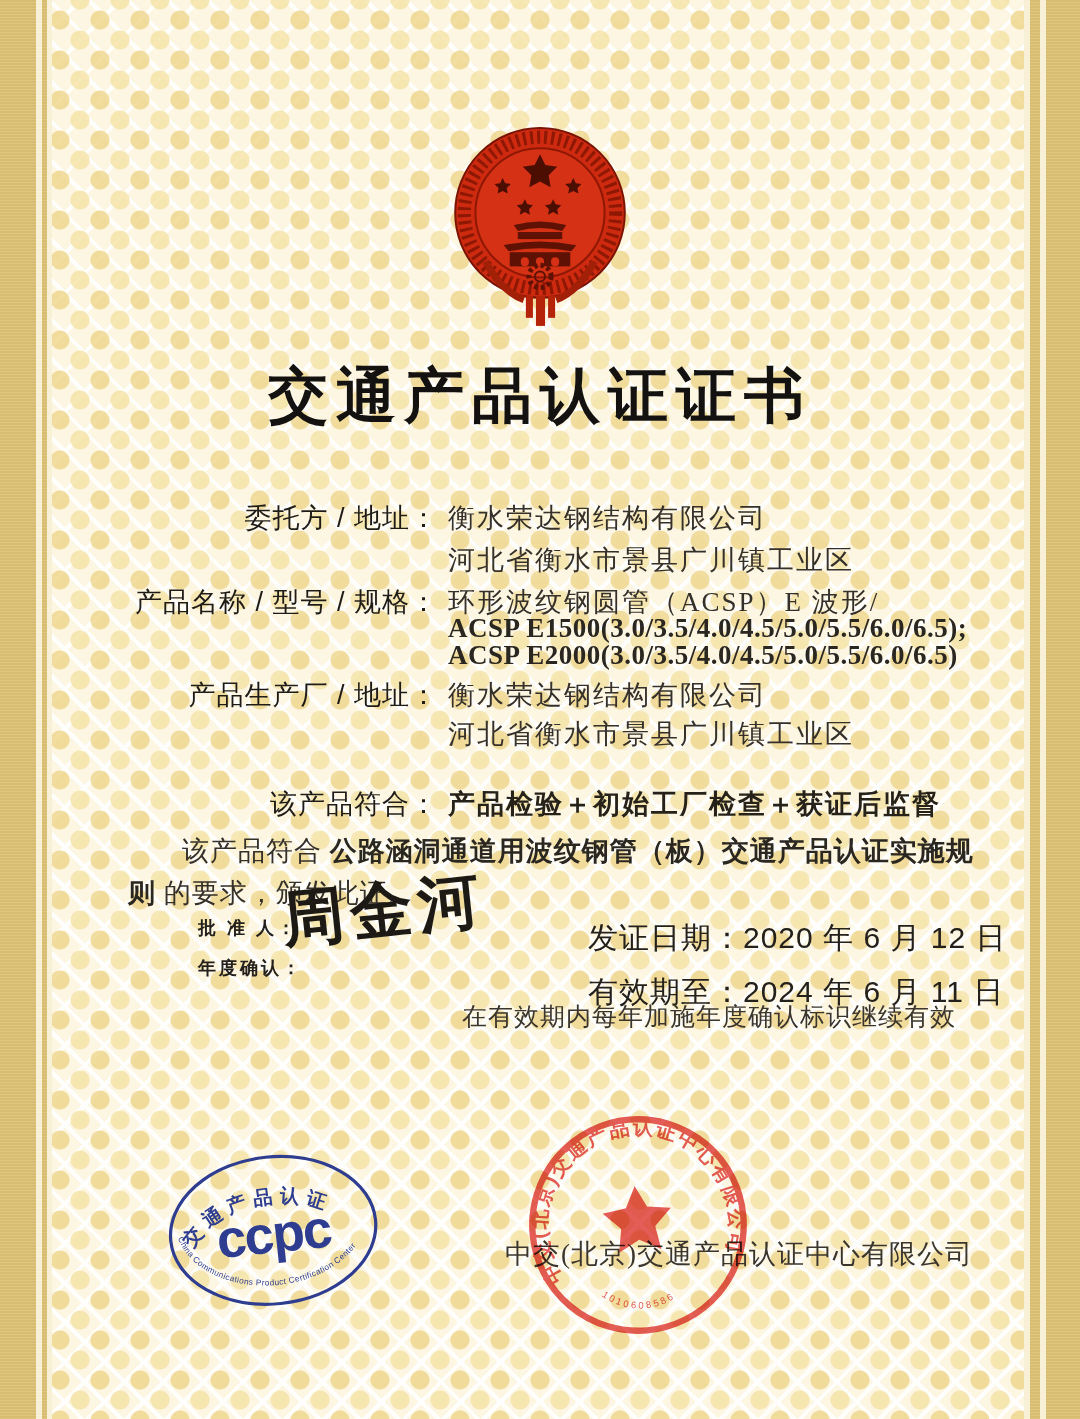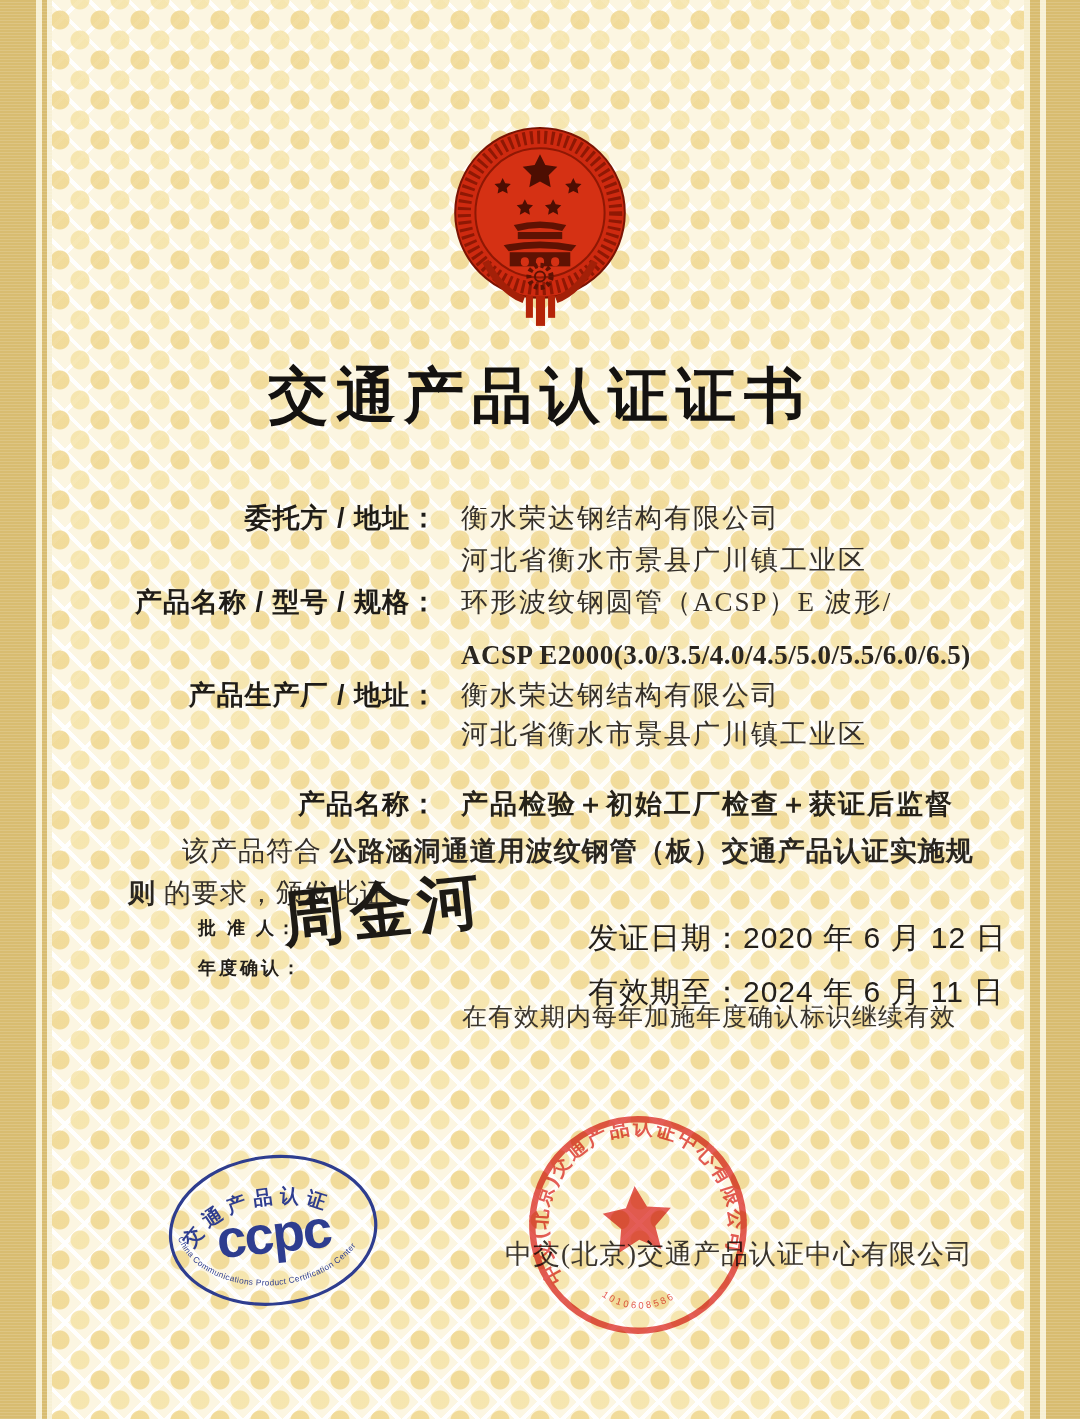--- a/index.html
+++ b/index.html
@@ -25,22 +25,22 @@
       linear-gradient(90deg,#d8bc70 0 36px,#f7f0d4 36px 42px,#d8bc70 42px 47px,#f7f0d4 47px 52px);}
   #band-right { right:0; width:56px;
     background:
       repeating-linear-gradient(0deg, rgba(255,255,255,.14) 0 1px, transparent 1px 3px),
       linear-gradient(270deg,#d8bc70 0 34px,#f7f0d4 34px 40px,#d8bc70 40px 50px,#f7f0d4 50px 56px);}
   #emblem { position:absolute; left:448px; top:122px; width:184px; height:214px; }
   #title { position:absolute; top:356px; left:0; width:100%; text-align:center;
     font-size:60px; font-weight:bold; letter-spacing:8px; color:#141210; }
   #certno { position:absolute; top:452px; right:170px; font-size:27px; font-weight:bold; color:#1c1a17; letter-spacing:.5px; }
   .frow { position:absolute; left:0; width:100%; display:flex; align-items:flex-start; }
-  .flabel { width:438px; text-align:right; font-size:27px; font-weight:bold; color:#1f1c18; letter-spacing:1px; white-space:pre; }
-  .fvalue { margin-left:23px; font-size:27px; font-family:"Liberation Serif", serif; color:#35302a; letter-spacing:2px; white-space:pre; }
+  .flabel { width:438px; text-align:right; font-size:27px; font-weight:normal; color:#1f1c18; letter-spacing:1px; white-space:pre; }
+  .fvalue { margin-left:10px; font-size:27px; font-family:"Liberation Serif", serif; color:#35302a; letter-spacing:2px; white-space:pre; }
   .fvalue.serif-bold { font-weight:bold; letter-spacing:0.5px; color:#2a2620; }
   .fvalue.sans-bold  { font-family:"Liberation Sans", sans-serif; font-weight:bold; letter-spacing:2px; color:#262219; }
   #statement { position:absolute; top:830px; left:128px; width:872px;
     font-size:27px; line-height:42px; font-family:"Liberation Serif", serif;
     color:#35302a; text-indent:2em; letter-spacing:1px; }
   #statement b { font-weight:bold; color:#2a2620; }
   #signature { position:absolute; left:282px; top:868px; font-size:62px;
     font-family:"DejaVu Serif", serif; color:#1d1a15; transform:rotate(-6deg);
     letter-spacing:6px; font-weight:600; }
   .appr-label { position:absolute; left:198px; font-size:18px; font-weight:bold; color:#24201b; letter-spacing:3px; }
@@ -101,34 +101,38 @@
     <span class="fvalue">衡水荣达钢结构有限公司</span>
   </div>
   <div class="frow" style="top:542px">
     <span class="flabel"></span>
     <span class="fvalue">河北省衡水市景县广川镇工业区</span>
   </div>
   <div class="frow" style="top:584px">
     <span class="flabel">产品名称 / 型号 / 规格：</span>
     <span class="fvalue">环形波纹钢圆管（ACSP）E 波形/</span>
   </div>
+  <div class="frow" style="top:613px">
+    <span class="flabel"></span>
+    <span class="fvalue serif-bold">ACSP E1500(3.0/3.5/4.0/4.5/5.0/5.5/6.0/6.5);</span>
+  </div>
   <div class="frow" style="top:640px">
     <span class="flabel"></span>
     <span class="fvalue serif-bold">ACSP E2000(3.0/3.5/4.0/4.5/5.0/5.5/6.0/6.5)</span>
   </div>
   <div class="frow" style="top:677px">
     <span class="flabel">产品生产厂 / 地址：</span>
     <span class="fvalue">衡水荣达钢结构有限公司</span>
   </div>
   <div class="frow" style="top:716px">
     <span class="flabel"></span>
     <span class="fvalue">河北省衡水市景县广川镇工业区</span>
   </div>
   <div class="frow" style="top:786px">
-    <span class="flabel">产品名称：</span>
+    <span class="flabel">该产品符合：</span>
     <span class="fvalue sans-bold">产品检验＋初始工厂检查＋获证后监督</span>
   </div>
 
   <div id="statement"><span>该产品符合 </span><b>公路涵洞通道用波纹钢管（板）交通产品认证实施规则</b><span> 的要求，颁发此证。</span></div>
 
   <div id="signature">周金河</div>
   <div class="appr-label" style="top:916px">批 准 人：</div>
   <div class="appr-label" style="top:956px">年度确认：</div>
   <div class="date-line" style="top:918px"><span>发证日期：</span><span>2020 年 6 月 12 日</span></div>
   <div class="date-line" style="top:972px"><span>有效期至：</span><span>2024 年 6 月 11 日</span></div>

